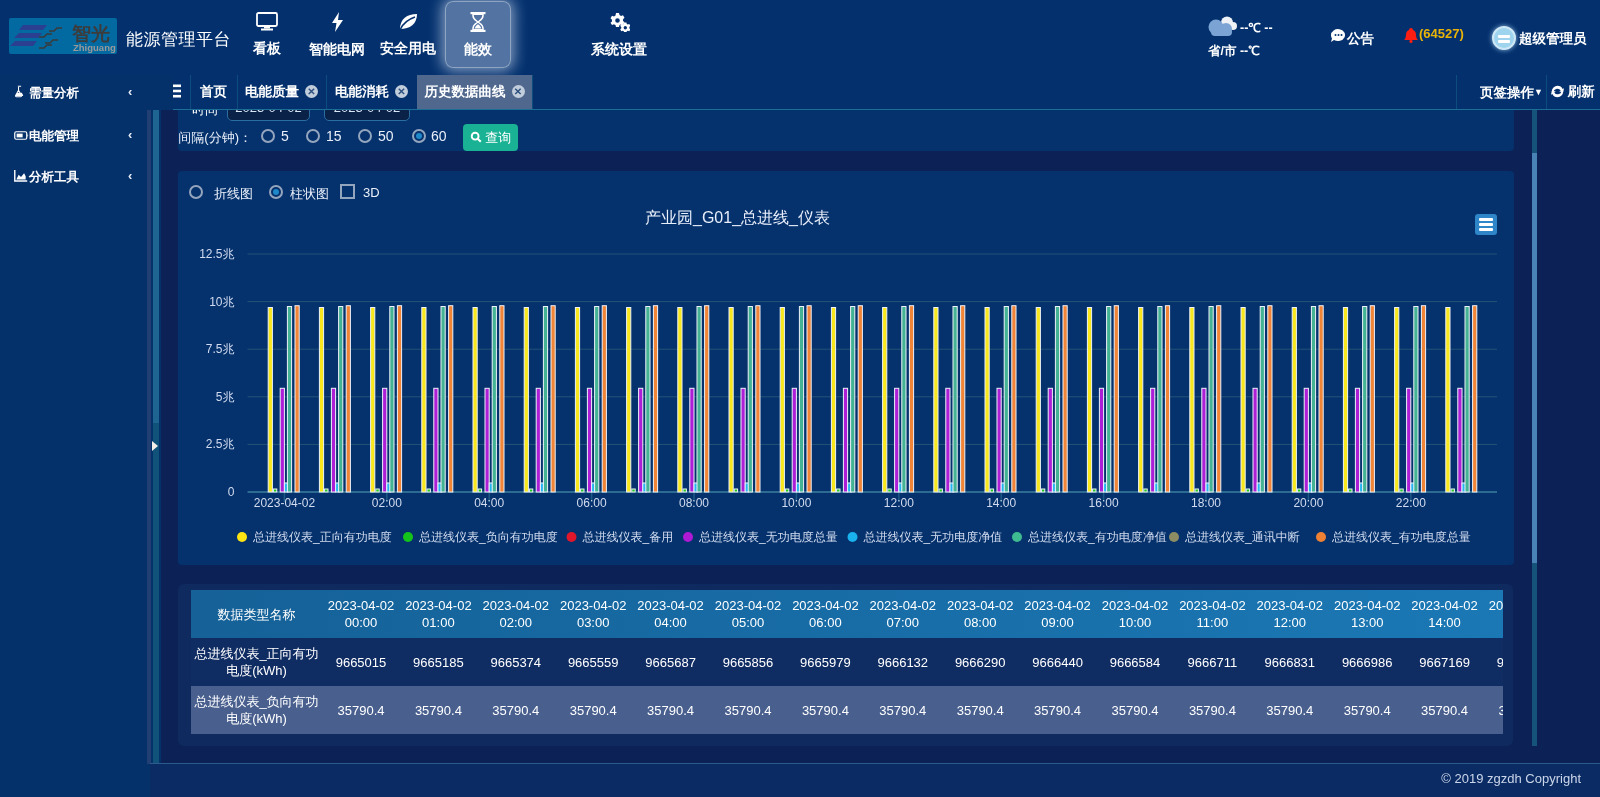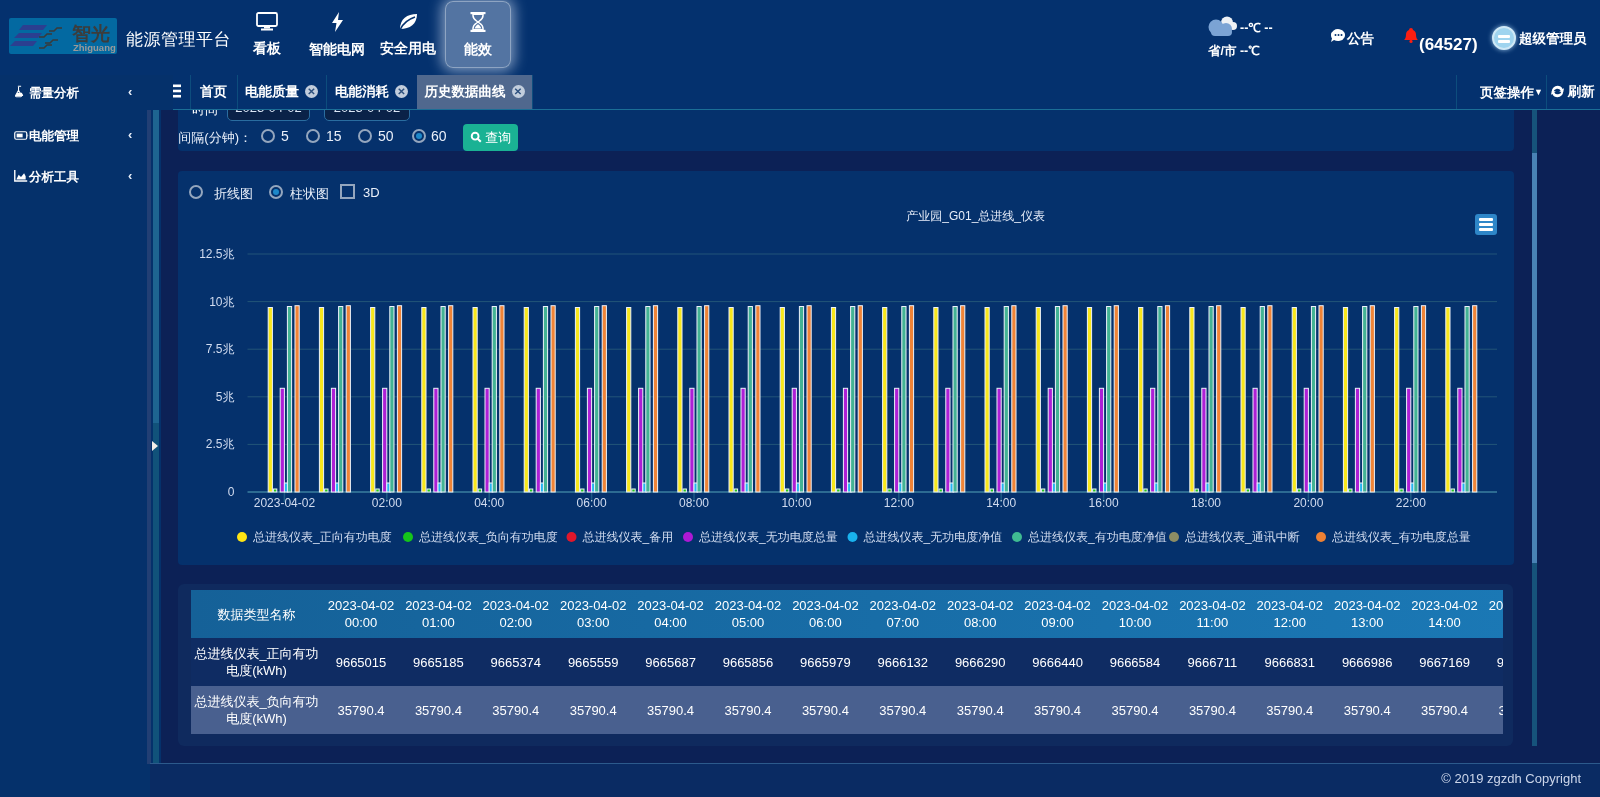--- a/index.html
+++ b/index.html
@@ -32,21 +32,21 @@
 #content{position:absolute;left:161px;top:110px;width:1371px;height:653px;overflow:hidden;background:#0c2156}
 #qpanel{position:absolute;left:17px;top:-24px;width:1336px;height:65px;background:#05316c;border-radius:4px}
 .dbox{position:absolute;top:11px;height:24px;background:#0a2248;border:1px solid #2a6da0;border-radius:5px;color:#dbe6f5;font-size:13px;text-align:center;line-height:19px}
 #qlabel{position:absolute;left:14px;top:15px;color:#fff;font-size:13px}
 .radio{position:absolute;width:14px;height:14px;border:2px solid #94a6be;border-radius:50%;background:transparent}
 .radio.sel::after{content:"";position:absolute;left:2px;top:2px;width:6px;height:6px;border-radius:50%;background:#1e88c9}
 .rlbl{position:absolute;color:#eaf0fa;font-size:14px;white-space:nowrap}
 #qbtn{position:absolute;left:285px;top:38px;width:55px;height:27px;background:#1ab294;border-radius:4px;color:#fff;font-size:13px;text-align:center;line-height:27px}
 #chartpanel{position:absolute;left:17px;top:61px;width:1336px;height:394px;background:#05316c;border-radius:4px}
 .cb{position:absolute;width:15px;height:15px;border:2px solid #94a6be;background:transparent}
-#ctitle{position:absolute;left:467px;top:37px;width:400px;text-align:right;font-size:12px;color:#e8eefa}
+#ctitle{position:absolute;left:467px;top:37px;width:400px;text-align:left;font-size:16px;color:#e8eefa}
 #toolbox{position:absolute;left:1297px;top:43px;width:22px;height:21px;background:#2e86c8;border-radius:3px}
 #toolbox i{position:absolute;left:4px;width:14px;height:2.5px;background:#fff;border-radius:1px}
 #tablewrap{position:absolute;left:17px;top:474px;width:1335px;height:162px;background:#0f2a5e;border-radius:6px}
 #tclip{position:absolute;left:13px;top:6px;width:1312px;height:144px;overflow:hidden}
 .trow{position:absolute;left:0;width:1370px;height:48px}
 .thead{top:0;background:linear-gradient(90deg,#156198,#1b79b6);}
 .tr1{top:48px;background:#0f2c63}
 .tr2{top:96px;background:#49608f}
 .trow .c0{position:absolute;left:0;top:0;width:131px;height:48px;display:flex;align-items:center;justify-content:center;color:#fff;font-size:13px;text-align:center;line-height:17px}
 .trow .c{position:absolute;top:0;width:77.4px;height:48px;display:flex;align-items:center;justify-content:center;color:#fff;font-size:13px;text-align:center;line-height:17px}
@@ -99,41 +99,50 @@
 <div class="nitem" style="left:433px;width:90px">
       <svg width="16" height="20" viewBox="0 0 16 20">
         <rect x="0.5" y="0" width="15" height="2.2" fill="#fff"></rect>
         <rect x="0.5" y="17.8" width="15" height="2.2" fill="#fff"></rect>
         <path d="M3 2.2 h10 v1.2 c0 2.6 -1.8 4.4 -3.6 5.6 l-1.4 1 l-1.4 -1 C4.8 7.8 3 6 3 3.4z" fill="none" stroke="#fff" stroke-width="1.5"></path>
         <path d="M3 17.8 h10 v-1.2 c0 -2.6 -1.8 -4.4 -3.6 -5.6 l-1.4 -1 l-1.4 1 c-1.8 1.2 -3.6 3 -3.6 5.6z" fill="none" stroke="#fff" stroke-width="1.5"></path>
         <path d="M4.6 16.6 c0.6 -2.2 2 -3.4 3.4 -4.4 c1.4 1 2.8 2.2 3.4 4.4z" fill="#fff"></path>
       </svg>
       <span class="nl">能效</span>
     </div>
+<div class="nitem" style="left:574px;width:90px">
+      <svg width="22" height="20" viewBox="0 0 22 20">
+        <g fill="#fff">
+          <path d="M8 1 h3 l.5 2 a5.5 5.5 0 0 1 1.5 .9 l2 -.7 l1.5 2.6 l-1.5 1.4 a5.5 5.5 0 0 1 0 1.7 l1.5 1.4 l-1.5 2.6 l-2 -.7 a5.5 5.5 0 0 1 -1.5 .9 l-.5 2 h-3 l-.5 -2 a5.5 5.5 0 0 1 -1.5 -.9 l-2 .7 L2.5 10.8 L4 9.4 a5.5 5.5 0 0 1 0 -1.7 L2.5 6.3 L4 3.7 l2 .7 a5.5 5.5 0 0 1 1.5 -.9z M9.5 6.2 a2.3 2.3 0 1 0 0 4.6 a2.3 2.3 0 0 0 0 -4.6z"></path>
+          <path d="M16.2 10.5 h2.2 l.4 1.5 a4 4 0 0 1 1 .6 l1.5 -.5 l1.1 1.9 l-1.1 1 a4 4 0 0 1 0 1.3 l1.1 1 l-1.1 1.9 l-1.5 -.5 a4 4 0 0 1 -1 .6 l-.4 1.5 h-2.2 l-.4 -1.5 a4 4 0 0 1 -1 -.6 l-1.5 .5 l-1.1 -1.9 l1.1 -1 a4 4 0 0 1 0 -1.3 l-1.1 -1 l1.1 -1.9 l1.5 .5 a4 4 0 0 1 1 -.6z M17.3 14 a1.7 1.7 0 1 0 0 3.4 a1.7 1.7 0 0 0 0 -3.4z"></path>
+        </g>
+      </svg>
+      <span class="nl">系统设置</span>
+    </div>
   <div style="position:absolute;left:1205px;top:15px"><svg width="32" height="22">
         <circle cx="22" cy="7.5" r="6" fill="#eef1f5"></circle>
         <circle cx="28" cy="11" r="4" fill="#eef1f5"></circle>
         <circle cx="11" cy="12" r="7.5" fill="#7ba3d4"></circle>
         <circle cx="21" cy="14" r="6" fill="#7ba3d4"></circle>
         <rect x="6" y="13" width="21" height="8" rx="4" fill="#7ba3d4"></rect>
       </svg></div>
   <div class="ntxt" style="left:1240px;top:19px;font-size:12.5px">--℃ --</div>
   <div class="ntxt" style="left:1208px;top:43px;font-size:12.5px">省/市 --℃</div>
   <div style="position:absolute;left:1330px;top:28px"><svg width="17" height="15">
         <path d="M1 7 a7 6 0 1 1 3 5 l-3 2 l1 -3.5 a6 6 0 0 1 -1 -3.5z" fill="#fff"></path>
         <circle cx="5.5" cy="7" r="1" fill="#04316e"></circle>
         <circle cx="8.5" cy="7" r="1" fill="#04316e"></circle>
         <circle cx="11.5" cy="7" r="1" fill="#04316e"></circle>
       </svg></div>
   <div class="ntxt" style="left:1347px;top:30px;font-size:13.5px">公告</div>
   <div style="position:absolute;left:1404px;top:28px"><svg width="14" height="15">
         <path d="M7 0 a2 2 0 0 1 2 2 a5 5 0 0 1 3 4.5 c0 3 .8 4.5 2 5.5 l-14 0 c1.2 -1 2 -2.5 2 -5.5 a5 5 0 0 1 3 -4.5 a2 2 0 0 1 2 -2z" fill="#fc1e12"></path>
         <circle cx="7" cy="13.4" r="1.6" fill="#fc1e12"></circle>
       </svg></div>
-  <div class="ntxt" style="left:1419px;top:35px;font-size:17px;color:#ffffff">(64527)</div>
+  <div class="ntxt" style="left:1419px;top:26px;font-size:13px;color:#eab308">(64527)</div>
   <div style="position:absolute;left:1492px;top:26px;width:24px;height:24px;border-radius:50%;background:#9fd4ef;border:2px solid #cfe8f6;box-shadow:0 0 5px rgba(180,220,250,.8)">
     <div style="position:absolute;left:4px;top:7px;width:12px;height:2.5px;background:#fff;border-radius:1px"></div>
     <div style="position:absolute;left:4px;top:12px;width:12px;height:2.5px;background:#fff;border-radius:1px"></div>
   </div>
   <div class="ntxt" style="left:1519px;top:30px;font-size:13.5px">超级管理员</div>
 </div>
 <div id="tabbar">
   <div style="position:absolute;left:14px;top:9px"><svg width="17" height="14">
         <rect y="0.5" width="17" height="2.6" fill="#fff"></rect>
         <rect y="5.7" width="17" height="2.6" fill="#fff"></rect>

